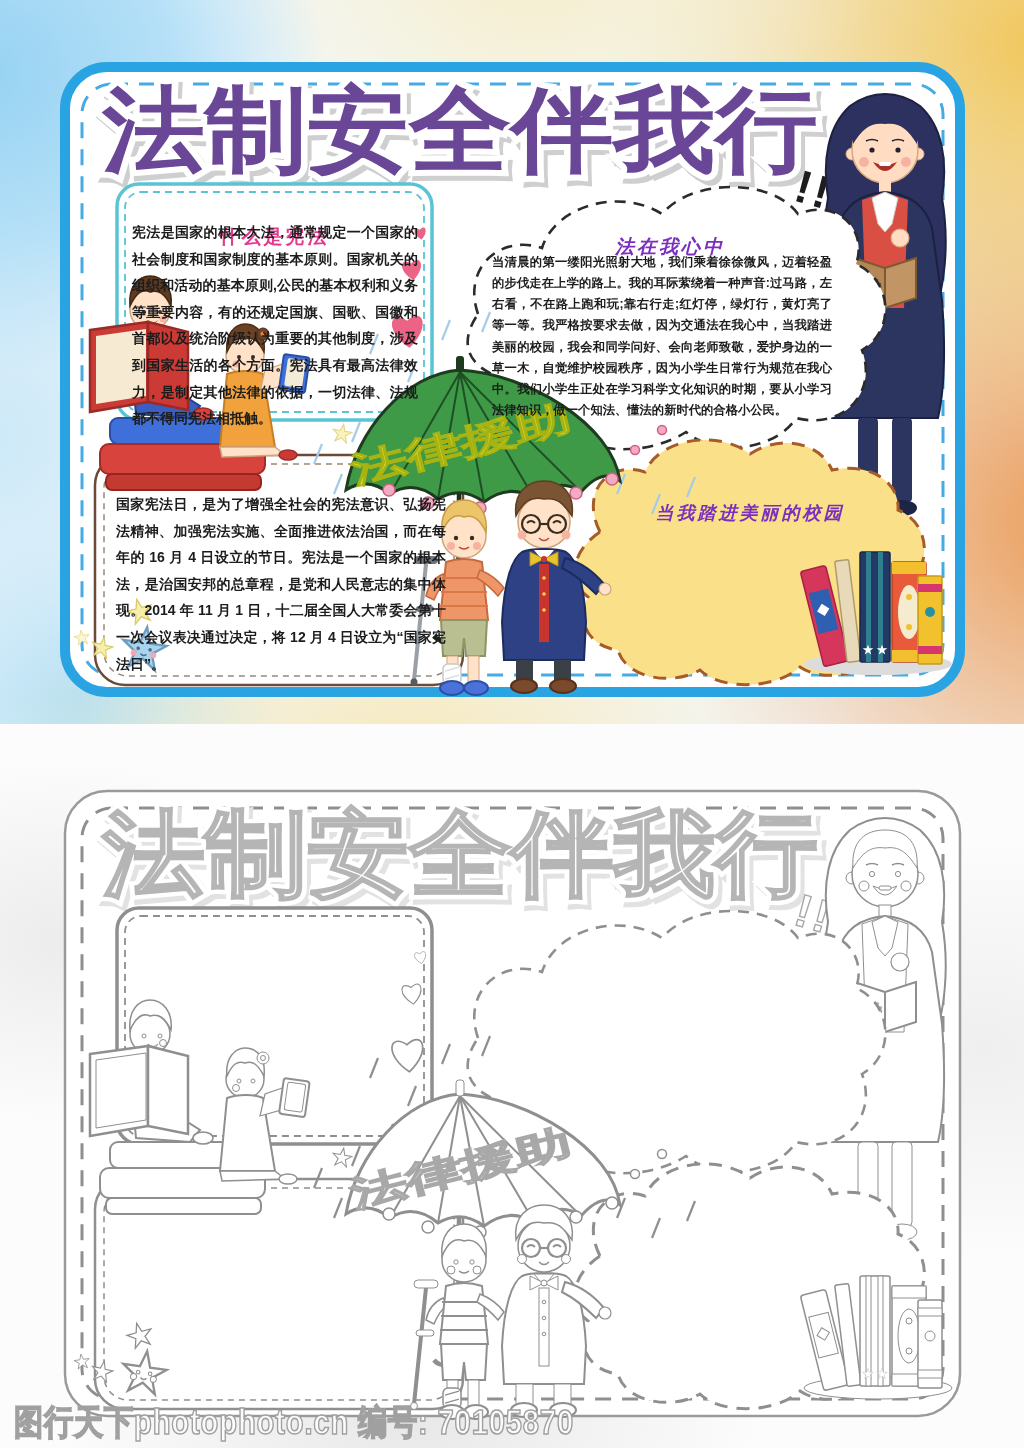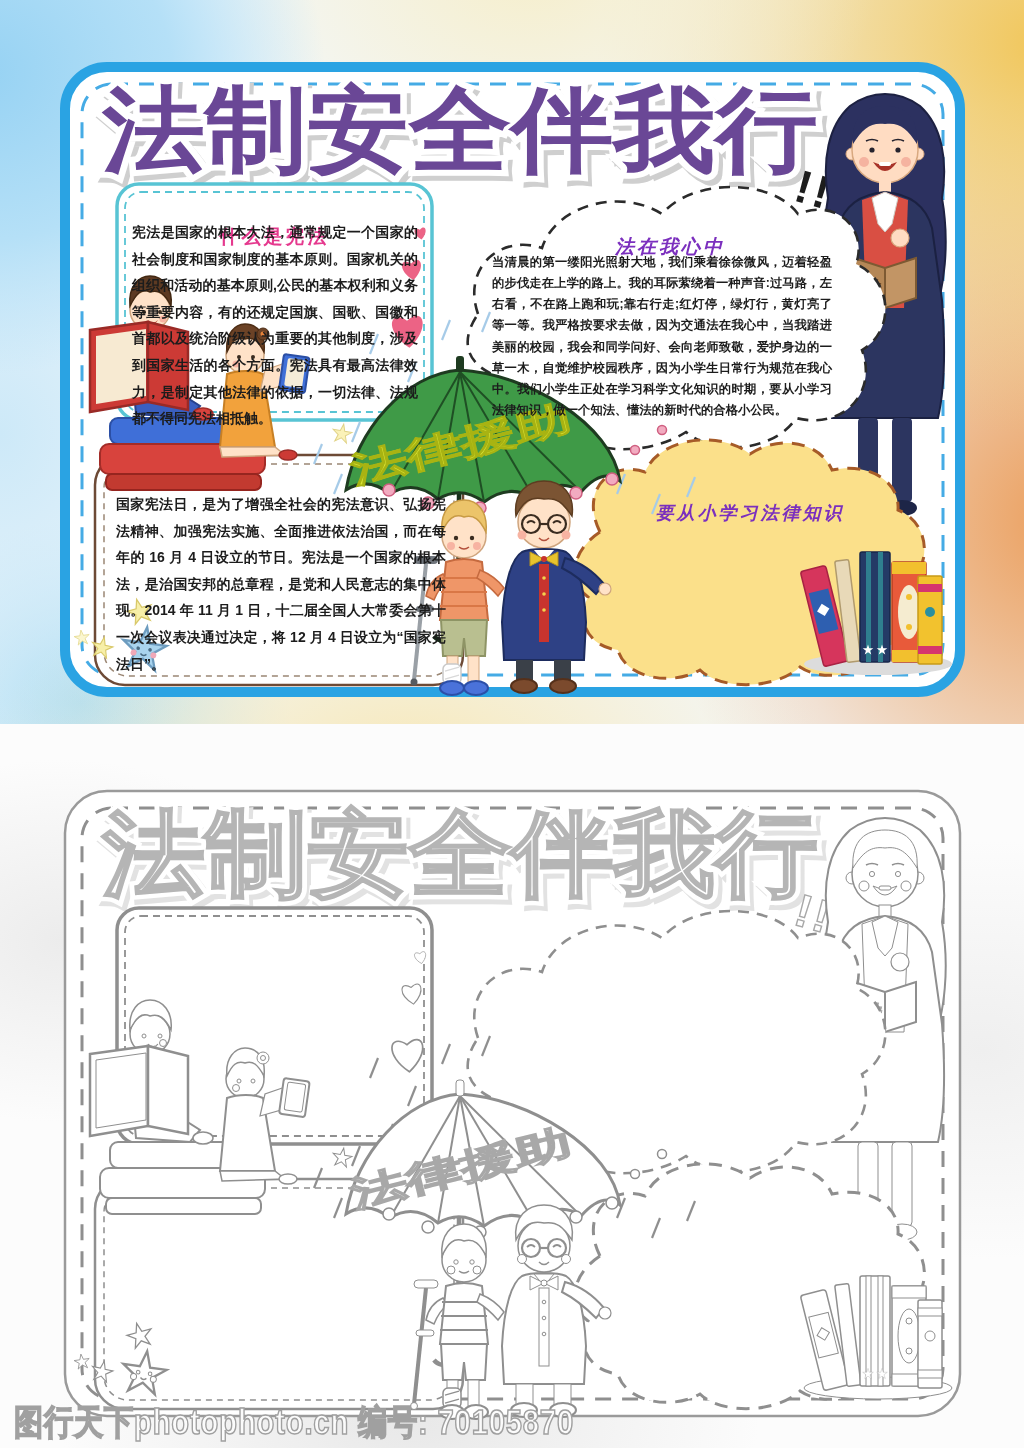--- a/index.html
+++ b/index.html
@@ -299,21 +299,21 @@
 
   <div class="overlay">
     <div class="sec-title t-pink" style="left:57px;top:126px;width:315px;">什么是宪法</div>
     <div class="sec-body" style="left:72px;top:157px;width:286px;height:196px;">宪法是国家的根本大法，通常规定一个国家的社会制度和国家制度的基本原则。国家机关的组织和活动的基本原则,公民的基本权利和义务等重要内容，有的还规定国旗、国歌、国徽和首都以及统治阶级认为重要的其他制度，涉及到国家生活的各个方面。宪法具有最高法律效力，是制定其他法律的依据，一切法律、法规都不得同宪法相抵触。</div>
 
     <div class="sec-title t-purple" style="left:510px;top:136px;width:200px;">法在我心中</div>
     <div class="sec-body body-law" style="left:432px;top:166px;width:340px;height:200px;">当清晨的第一缕阳光照射大地，我们乘着徐徐微风，迈着轻盈的步伐走在上学的路上。我的耳际萦绕着一种声音:过马路，左右看，不在路上跑和玩;靠右行走;红灯停，绿灯行，黄灯亮了等一等。我严格按要求去做，因为交通法在我心中，当我踏进美丽的校园，我会和同学问好、会向老师致敬，爱护身边的一草一木，自觉维护校园秩序，因为小学生日常行为规范在我心中。我们小学生正处在学习科学文化知识的时期，要从小学习法律知识，做一个知法、懂法的新时代的合格小公民。</div>
 
     <div class="sec-body" style="left:56px;top:429px;width:330px;height:170px;">国家宪法日，是为了增强全社会的宪法意识、弘扬宪法精神、加强宪法实施、全面推进依法治国，而在每年的 16 月 4 日设立的节日。宪法是一个国家的根本法，是治国安邦的总章程，是党和人民意志的集中体现。2014 年 11 月 1 日，十二届全国人大常委会第十一次会议表决通过决定，将 12 月 4 日设立为“国家宪法日”。</div>
 
-    <div class="sec-title t-purple" style="left:520px;top:403px;width:340px;font-size:18px;">要从小学习法律知识</div>
+    <div class="sec-title t-purple" style="left:520px;top:403px;width:340px;font-size:18px;">当我踏进美丽的校园</div>
   </div>
 </section>
 
 <section class="card-bw" id="card-bw">
     <svg viewBox="0 0 905 635" class="lineart">
 
     <rect class="card-outer" x="5" y="5" width="895" height="625" rx="42" fill="#ffffff" stroke="#2aa3e3" stroke-width="10"></rect>
     <rect class="keep-nofill" x="22" y="22" width="861" height="591" rx="30" fill="none" stroke="#45abe5" stroke-width="3" stroke-dasharray="16 11"></rect>
 
     <g>

